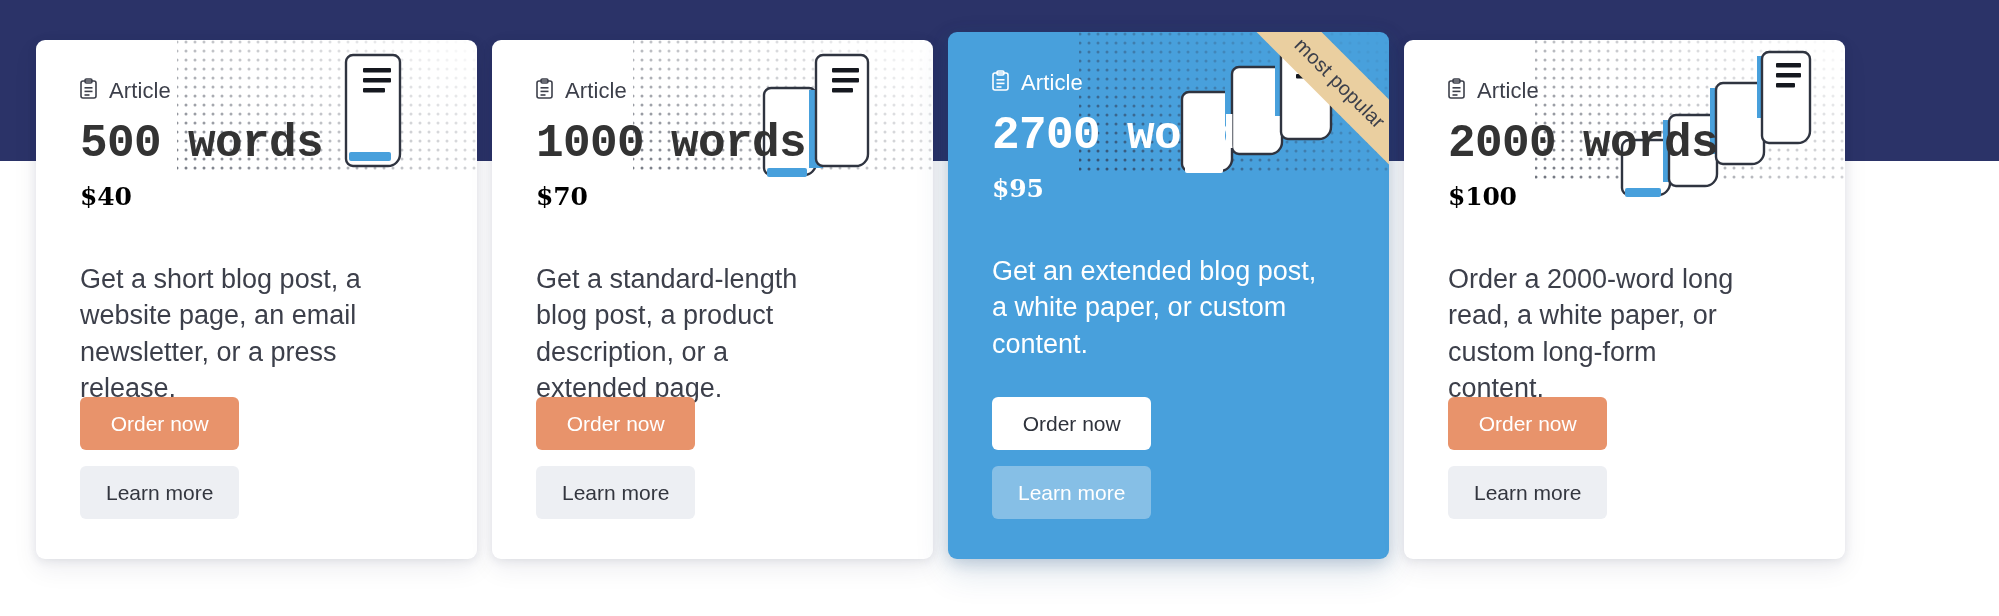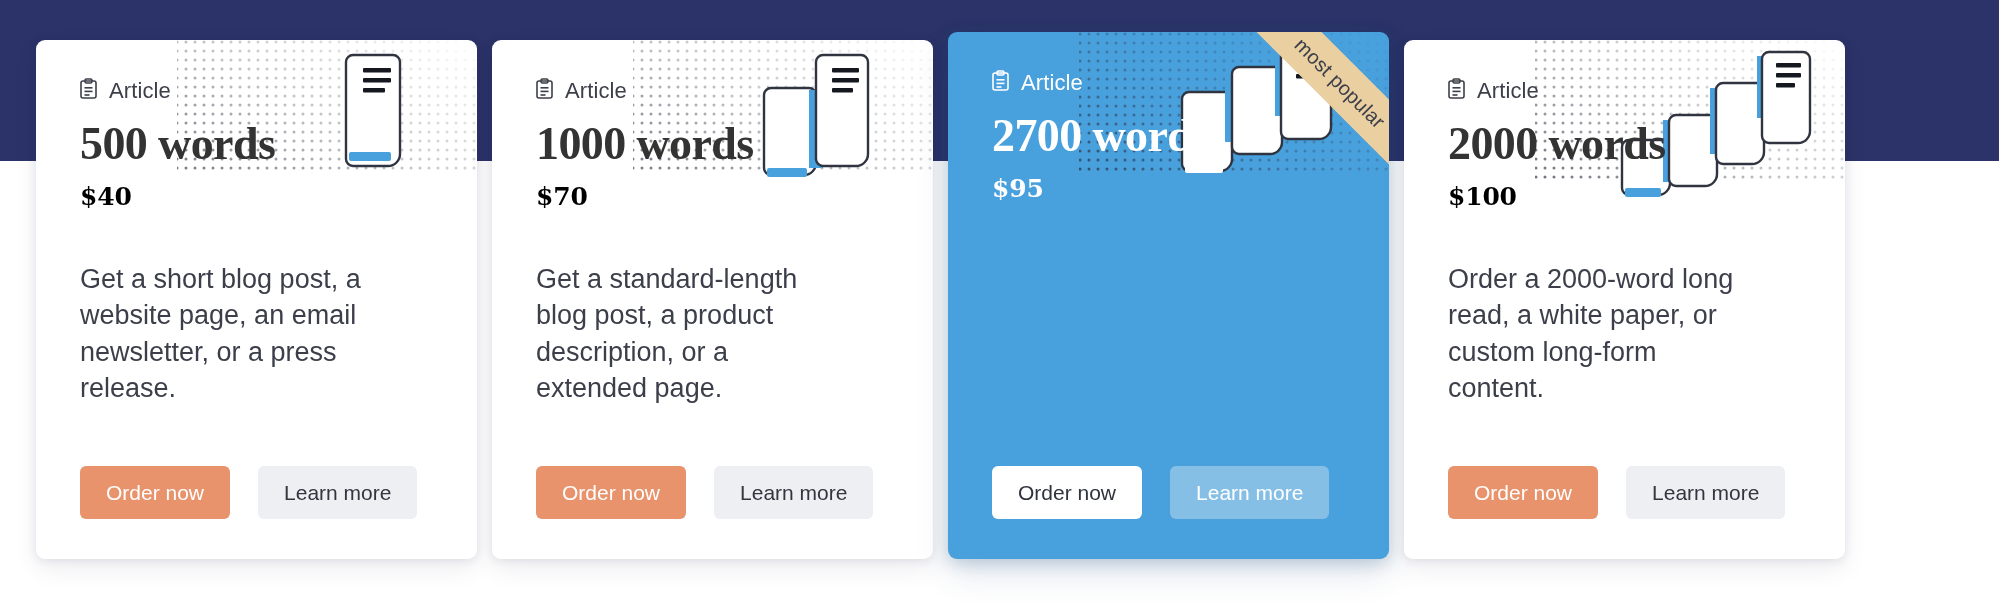--- a/index.html
+++ b/index.html
@@ -77,21 +77,21 @@
     letter-spacing: .1px;
     white-space: nowrap;
   }
   .featured .kicker-label { color: #ffffff; }
 
   
   .headline {
     position: relative;
     z-index: 3;
     margin-top: 16px;
-    font-family: Liberation Serif, serif;
+    font-family: Liberation Mono, monospace;
     font-weight: bold;
     font-size: 46px;
     line-height: 1.06;
     color: #333333;
     letter-spacing: -0.6px;
     white-space: nowrap;
   }
   .featured .headline { color: #ffffff; }
 
   
@@ -119,22 +119,23 @@
     font-family: "Liberation Sans", sans-serif;
   }
   .featured .desc { color: #ffffff; max-width: 330px; }
 
   
   .btn-row {
     position: absolute;
     left: 44px;
     bottom: 40px;
     display: flex;
-    gap: 28px;
+    gap: 16px;
     z-index: 4;
+    flex-direction: column;
   }
   .btn {
     border: none;
     border-radius: 6px;
     font-size: 21px;
     font-family: "Liberation Sans", sans-serif;
     padding: 15px 26px;
     cursor: pointer;
     white-space: nowrap;
     line-height: 1.1;
@@ -351,20 +352,21 @@
             <rect x="4.5" y="9" width="8" height="1.6" fill="#ffffff"></rect>
             <rect x="4.5" y="12.6" width="8" height="1.6" fill="#ffffff"></rect>
             <rect x="4.5" y="16.2" width="5" height="1.6" fill="#ffffff"></rect>
           </svg>
         </span>
         <span class="kicker-label">Article</span>
       </div>
 
       <div class="headline">2700 words</div>
       <div class="price">$95</div>
+      <div class="desc">Get an extended blog post, a white paper, or custom content.</div>
 
       <div class="btn-row">
         <button class="btn btn-primary">Order now</button>
         <button class="btn btn-secondary">Learn more</button>
       </div>
     </div>
 
     <div class="card">
       <div class="deco">
         <svg viewBox="0 0 320 200" xmlns="http://www.w3.org/2000/svg">

